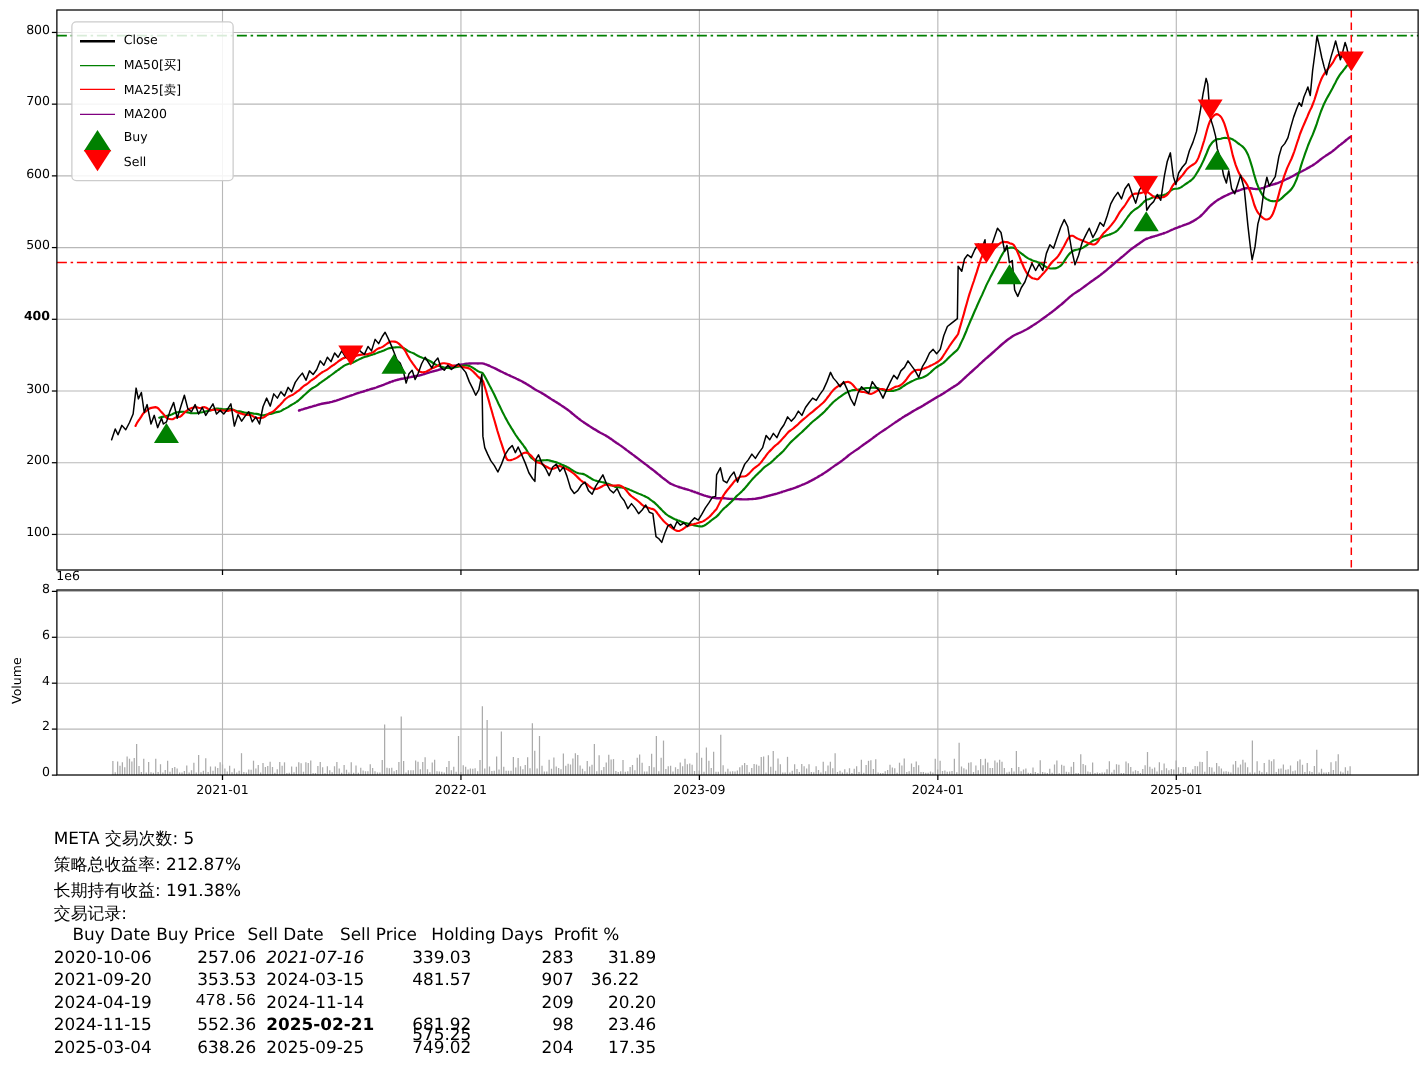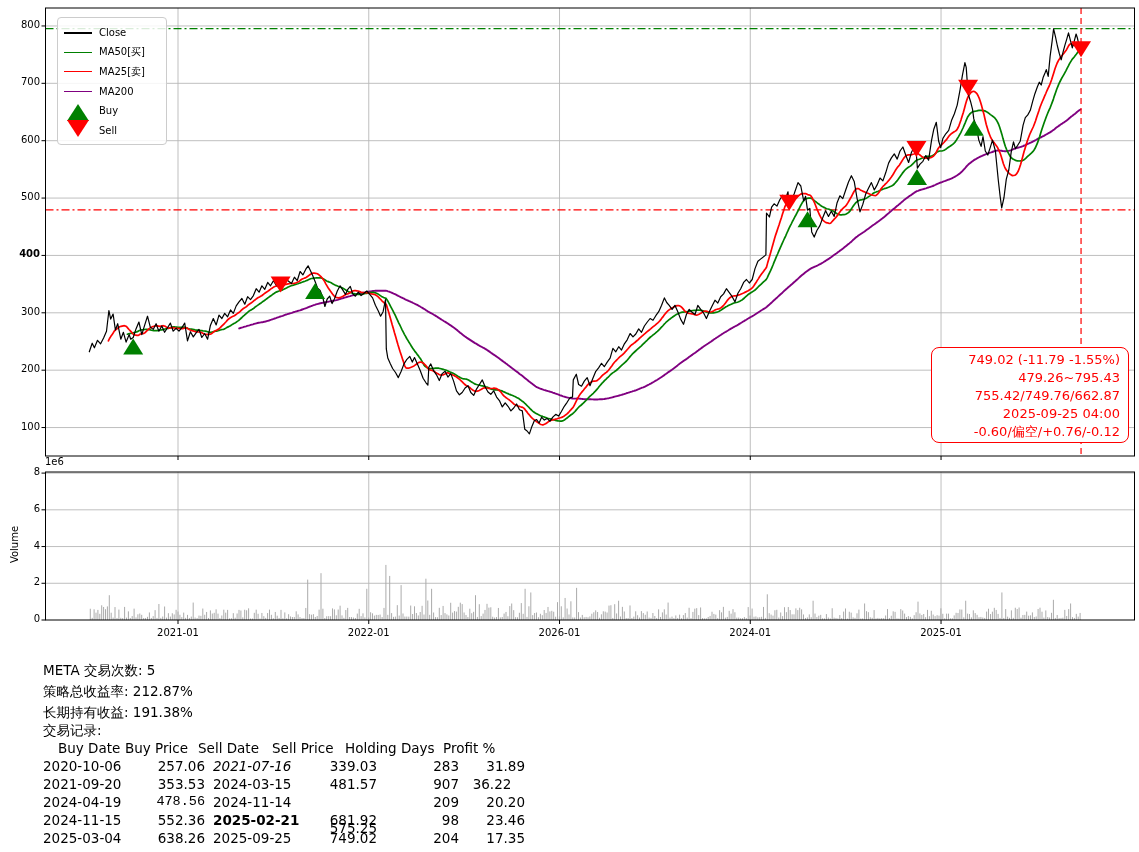--- a/index.html
+++ b/index.html
@@ -6,21 +6,21 @@
   html,body { width:1139px; height:852px; background:#ffffff; overflow:hidden;
               font-family:"DejaVu Sans", sans-serif; }
   #stage { position:relative; width:1139px; height:852px; background:#fff; }
   #chart-svg { position:absolute; left:0; top:0; }
   .ticklabel { position:absolute; font-size:10px; color:#000; }
   .ylab { width:40px; text-align:right; }
   .xlab { width:60px; text-align:center; }
   #offset-label { position:absolute; left:45px; top:456px; font-size:10px; }
   #vol-axis-label { position:absolute; left:-56px; top:539px; width:140px; text-align:center;
                     transform:rotate(-90deg); font-size:10px; }
-  #legend { position:absolute; left:57px; top:17px; width:110px;
+  #legend { position:absolute; left:57px; top:17px; width:130px;
             background:rgba(255,255,255,.85); border:1px solid #cccccc; border-radius:4px;
             padding:5px 7px 4px 6px; }
   .legend-row { display:flex; align-items:center; height:19.5px; }
   .legend-swatch { width:28px; display:flex; justify-content:center; align-items:center; flex:0 0 28px; }
   .legend-line { width:28px; height:0; border-top-style:solid; }
   .tri-up { width:0; height:0; border-left:11px solid transparent; border-right:11px solid transparent;
             border-bottom:17px solid #008000; margin-bottom:-4px; }
   .tri-down { width:0; height:0; border-left:11px solid transparent; border-right:11px solid transparent;
               border-top:17px solid #ff0000; margin-top:-4px; }
   .legend-label { font-size:10px; margin-left:7px; white-space:nowrap; }
@@ -632,21 +632,21 @@
       <span class="ticklabel ylab" style="left: 0px; top: 133.696px;">600</span>
       <span class="ticklabel ylab" style="left: 0px; top: 76.3264px;">700</span>
       <span class="ticklabel ylab" style="left: 0px; top: 18.9567px;">800</span>
       <span class="ticklabel ylab" style="left: 0px; top: 613px;">0</span>
       <span class="ticklabel ylab" style="left: 0px; top: 576.275px;">2</span>
       <span class="ticklabel ylab" style="left: 0px; top: 539.551px;">4</span>
       <span class="ticklabel ylab" style="left: 0px; top: 502.826px;">6</span>
       <span class="ticklabel ylab" style="left: 0px; top: 466.102px;">8</span>
       <span class="ticklabel xlab" style="left: 148.001px; top: 627px;">2021-01</span>
       <span class="ticklabel xlab" style="left: 338.759px; top: 627px;">2022-01</span>
-      <span class="ticklabel xlab" style="left: 529.517px; top: 627px;">2026-01</span>
+      <span class="ticklabel xlab" style="left: 529.517px; top: 627px;">2023-09</span>
       <span class="ticklabel xlab" style="left: 720.275px; top: 627px;">2024-01</span>
       <span class="ticklabel xlab" style="left: 911.033px; top: 627px;">2025-01</span>
     </div>
 
   <div id="offset-label">1e6</div>
   <div id="vol-axis-label">Volume</div>
 
   <div id="legend">
       <div class="legend-row">
         <span class="legend-swatch">
@@ -679,27 +679,20 @@
         <span class="legend-label">Buy</span>
       </div>
       <div class="legend-row">
         <span class="legend-swatch">
           <span class="tri-down" style="border-top-color: rgb(255, 0, 0);"></span>
         </span>
         <span class="legend-label">Sell</span>
       </div>
     </div>
 
-  <div id="annotation">
-      <div>749.02 (-11.79 -1.55%)</div>
-      <div>479.26~795.43</div>
-      <div>755.42/749.76/662.87</div>
-      <div>2025-09-25 04:00</div>
-      <div>-0.60/偏空/+0.76/-0.12</div>
-    </div>
 
   <div id="stats">
     <div class="stats-line" style="top:662px">META 交易次数: 5</div>
     <div class="stats-line" style="top:683px">策略总收益率: 212.87%</div>
     <div class="stats-line" style="top:704px">长期持有收益: 191.38%</div>
     <div class="stats-line" style="top:722px">交易记录:</div>
     <div id="trades-table">
         <span class="tcell" style="left: 58px; top: 740px;">Buy Date</span>
         <span class="tcell" style="left: 125px; top: 740px;">Buy Price</span>
         <span class="tcell" style="left: 198px; top: 740px;">Sell Date</span>

